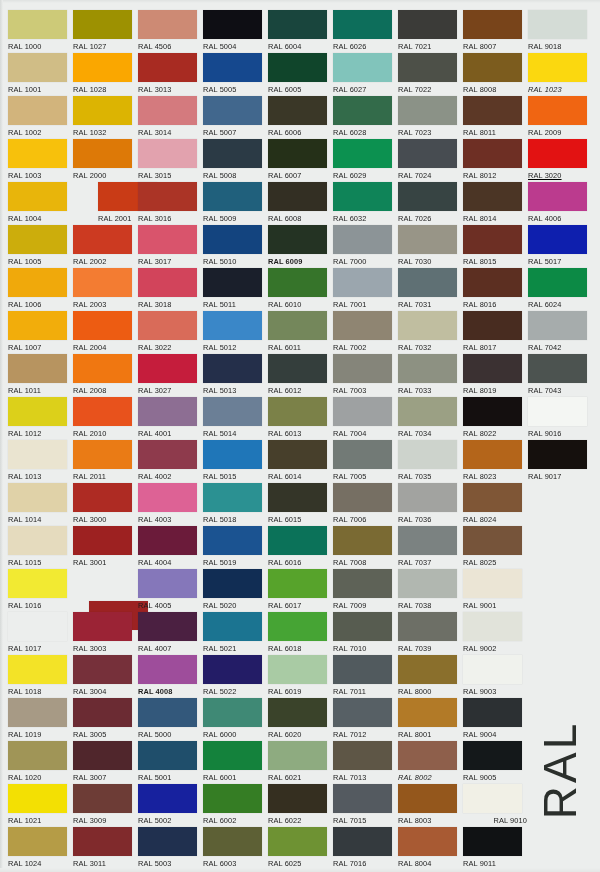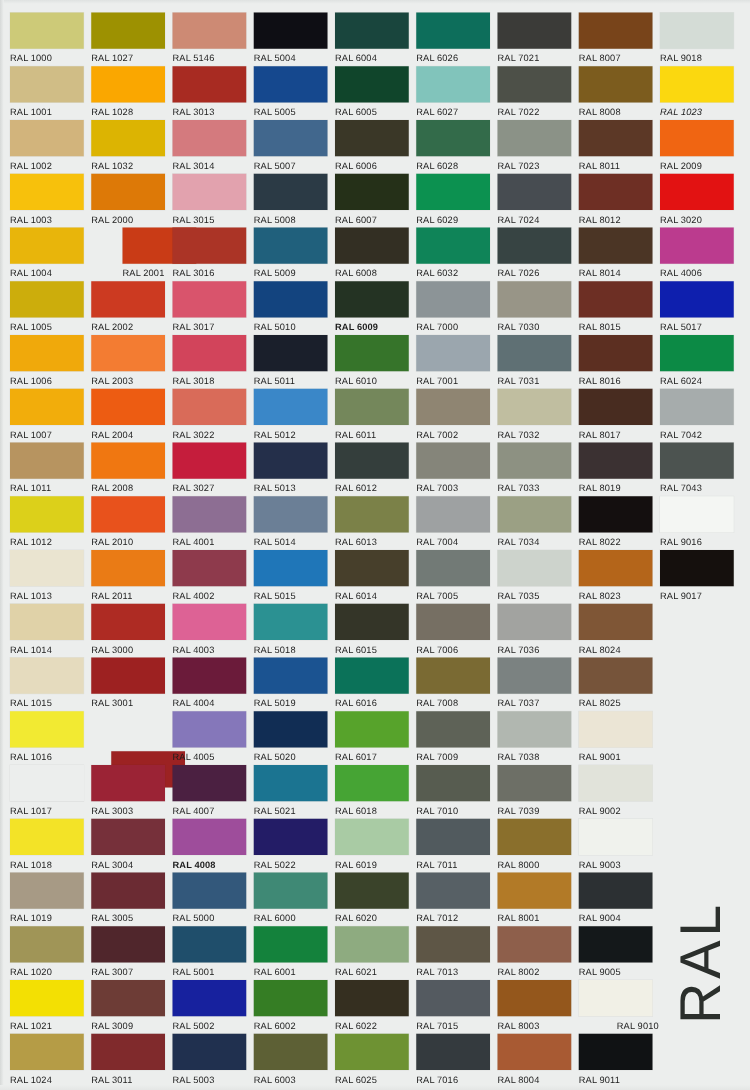--- a/index.html
+++ b/index.html
@@ -253,21 +253,21 @@
       <div class="swatch-cell" style="left: 73px; top: 784px;">
         <div class="swatch-chip" title="RAL 3009" style="width: 59px; height: 29px; background: rgb(109, 60, 54);"></div>
         <div class="swatch-label">RAL 3009</div>
       </div>
       <div class="swatch-cell" style="left: 73px; top: 827px;">
         <div class="swatch-chip" title="RAL 3011" style="width: 59px; height: 29px; background: rgb(128, 42, 44);"></div>
         <div class="swatch-label">RAL 3011</div>
       </div>
       <div class="swatch-cell" style="left: 138px; top: 10px;">
         <div class="swatch-chip" title="RAL 3012" style="width: 59px; height: 29px; background: rgb(205, 138, 116);"></div>
-        <div class="swatch-label">RAL 5146</div>
+        <div class="swatch-label">RAL 4506</div>
       </div>
       <div class="swatch-cell" style="left: 138px; top: 53px;">
         <div class="swatch-chip" title="RAL 3013" style="width: 59px; height: 29px; background: rgb(168, 43, 34);"></div>
         <div class="swatch-label">RAL 3013</div>
       </div>
       <div class="swatch-cell" style="left: 138px; top: 96px;">
         <div class="swatch-chip" title="RAL 3014" style="width: 59px; height: 29px; background: rgb(212, 122, 126);"></div>
         <div class="swatch-label">RAL 3014</div>
       </div>
       <div class="swatch-cell" style="left: 138px; top: 139px;">
@@ -639,21 +639,21 @@
         <div class="swatch-label">RAL 7039</div>
       </div>
       <div class="swatch-cell" style="left: 398px; top: 655px;">
         <div class="swatch-chip" title="RAL 8000" style="width: 59px; height: 29px; background: rgb(138, 111, 44);"></div>
         <div class="swatch-label">RAL 8000</div>
       </div>
       <div class="swatch-cell" style="left: 398px; top: 698px;">
         <div class="swatch-chip" title="RAL 8001" style="width: 59px; height: 29px; background: rgb(178, 122, 39);"></div>
         <div class="swatch-label">RAL 8001</div>
       </div>
-      <div class="swatch-cell" style="left: 398px; top: 741px;">
+      <div class="swatch-cell" style="left: 398px; top: 741px; font-style: italic;">
         <div class="swatch-chip" title="RAL 8002" style="width: 59px; height: 29px; background: rgb(142, 95, 75);"></div>
         <div class="swatch-label">RAL 8002</div>
       </div>
       <div class="swatch-cell" style="left: 398px; top: 784px;">
         <div class="swatch-chip" title="RAL 8003" style="width: 59px; height: 29px; background: rgb(148, 87, 28);"></div>
         <div class="swatch-label">RAL 8003</div>
       </div>
       <div class="swatch-cell" style="left: 398px; top: 827px;">
         <div class="swatch-chip" title="RAL 8004" style="width: 59px; height: 29px; background: rgb(168, 90, 51);"></div>
         <div class="swatch-label">RAL 8004</div>
@@ -743,21 +743,21 @@
         <div class="swatch-label">RAL 9018</div>
       </div>
       <div class="swatch-cell" style="left: 528px; top: 53px; font-style: italic;">
         <div class="swatch-chip" title="RAL 1023" style="width: 59px; height: 29px; background: rgb(251, 216, 15);"></div>
         <div class="swatch-label">RAL 1023</div>
       </div>
       <div class="swatch-cell" style="left: 528px; top: 96px;">
         <div class="swatch-chip" title="RAL 2009" style="width: 59px; height: 29px; background: rgb(240, 101, 18);"></div>
         <div class="swatch-label">RAL 2009</div>
       </div>
-      <div class="swatch-cell" style="left: 528px; top: 139px;">
+      <div class="swatch-cell" style="left: 528px; top: 139px; text-decoration: underline;">
         <div class="swatch-chip" title="RAL 3020" style="width: 59px; height: 29px; background: rgb(226, 18, 18);"></div>
         <div class="swatch-label">RAL 3020</div>
       </div>
       <div class="swatch-cell" style="left: 528px; top: 182px;">
         <div class="swatch-chip" title="RAL 4006" style="width: 59px; height: 29px; background: rgb(187, 59, 142);"></div>
         <div class="swatch-label">RAL 4006</div>
       </div>
       <div class="swatch-cell" style="left: 528px; top: 225px;">
         <div class="swatch-chip" title="RAL 5017" style="width: 59px; height: 29px; background: rgb(14, 31, 174);"></div>
         <div class="swatch-label">RAL 5017</div>

